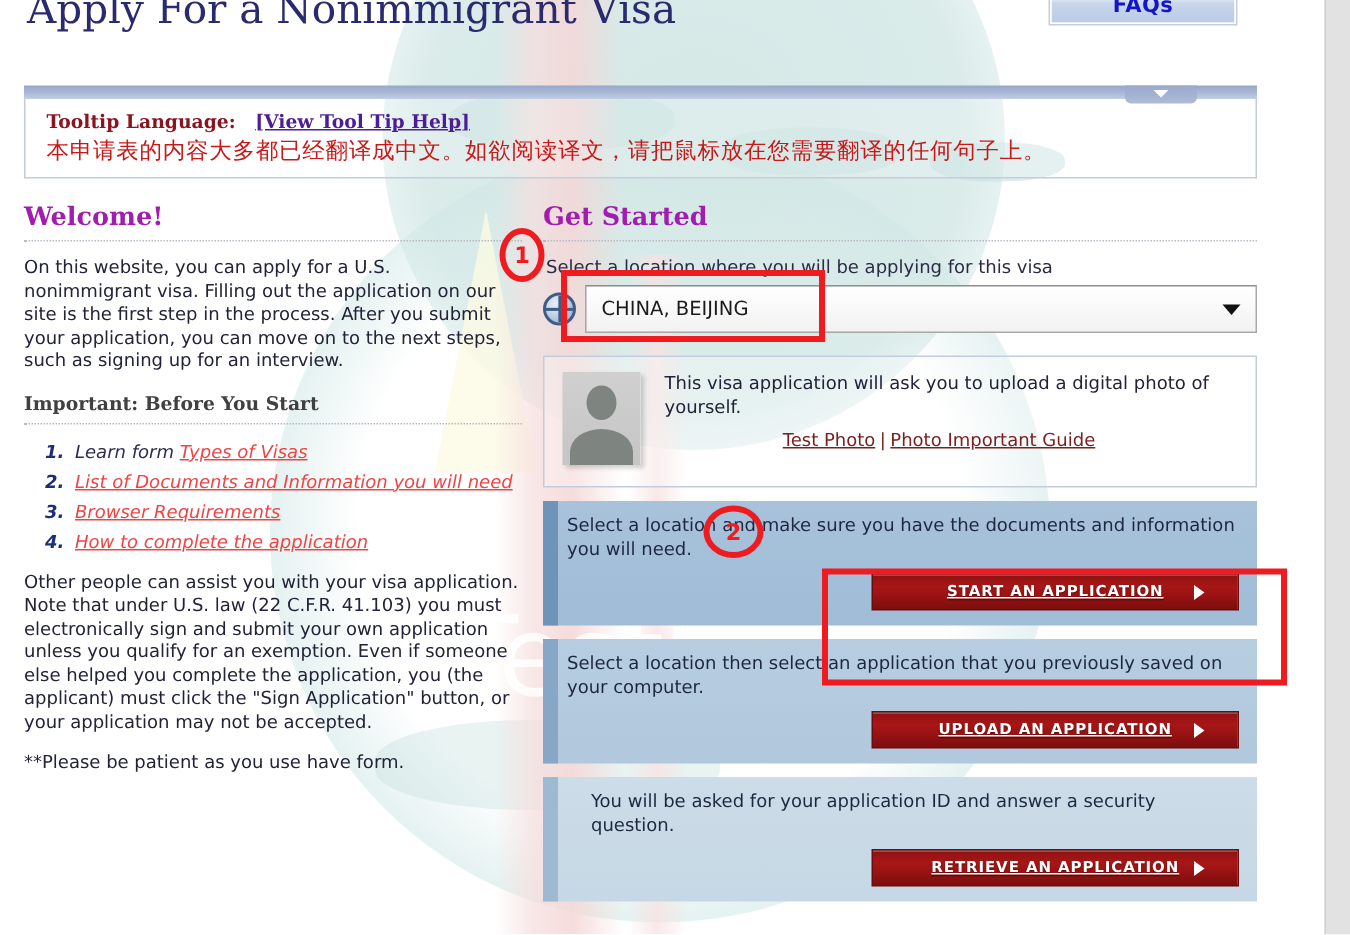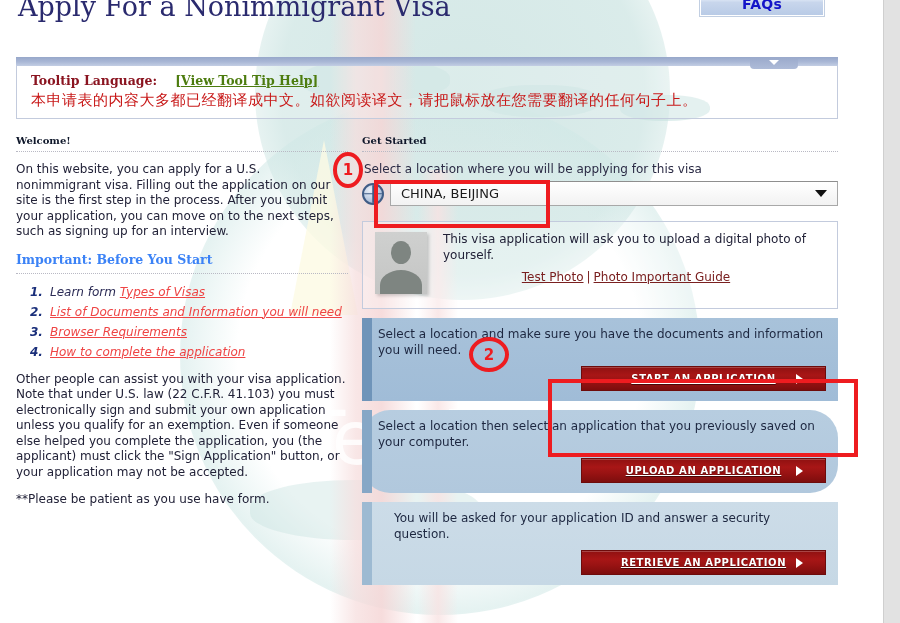--- a/index.html
+++ b/index.html
@@ -85,41 +85,41 @@
   }
   .tt-tab .caret{
     width:0;height:0;border-left:5px solid transparent;border-right:5px solid transparent;
     border-top:5px solid #ffffff;margin-top:-1px;
   }
   .tt-body{
     border:1px solid #c3cbdd;border-top:none;background:rgba(255,255,255,.18);
     padding:7px 0 8px 14px;box-sizing:border-box;min-height:48px;
   }
   .tt-line1{font-family:"DejaVu Serif","Liberation Serif",serif;font-size:12.5px;font-weight:bold;color:#8a1420;}
-  .tt-line1 a{color:#4d7c0f;text-decoration:underline;margin-left:18px;}
+  .tt-line1 a{color:#4c1d95;text-decoration:underline;margin-left:13px;}
   .tt-cn{
     margin-top:3px;font-size:15px;color:#c81818;
     font-family:"DejaVu Sans","Liberation Sans",sans-serif;letter-spacing:.5px;
   }
 
   
   .col-left{position:absolute;left:16px;top:135px;width:332px;}
   .col-right{position:absolute;left:362px;top:135px;width:476px;}
 
   .sec-head{
     font-family:"DejaVu Serif","Liberation Serif",serif;
-    font-size:10px;font-weight:bold;color:#0f172a;margin:0 0 5px 0;
+    font-size:17px;font-weight:bold;color:#a21caf;margin:0 0 5px 0;
   }
   .dotrule{border-top:1px dotted #b9b9c4;margin:0 0 10px 0;height:0;}
 
   .body-p{font-size:12px;line-height:15.5px;color:#222238;margin:0 0 12px 0;}
 
   .sub-head{
     font-family:"DejaVu Serif","Liberation Serif",serif;
-    font-size:12.5px;font-weight:bold;color:#3b82f6;margin:6px 0 6px 0;
+    font-size:12.5px;font-weight:bold;color:#404040;margin:6px 0 6px 0;
   }
 
   ol.steps{margin:0 0 12px 0;padding:0;list-style:none;}
   ol.steps li{display:flex;font-size:12px;line-height:16px;margin-bottom:4px;}
   ol.steps .num{
     width:34px;flex:0 0 34px;padding-left:14px;box-sizing:border-box;
     font-style:italic;font-weight:bold;color:#1a2f7a;
   }
   ol.steps .txt{font-style:italic;color:#2b2b55;}
   ol.steps .txt a{color:#ef4444;text-decoration:underline;}
@@ -128,21 +128,21 @@
   .loc-label{font-size:12px;color:#2b2b45;margin:0 0 5px 2px;}
   .loc-row{display:flex;align-items:center;}
   .globe-ico{
     width:22px;height:22px;flex:0 0 22px;margin-right:6px;border-radius:50%;
     background:radial-gradient(circle at 35% 30%,#e9eef7 0%,#c8d5e8 40%,#8fa6c8 100%);
     border:2px solid #3f5c86;box-sizing:border-box;position:relative;overflow:hidden;
   }
   .globe-ico:before{content:"";position:absolute;left:50%;top:0;width:1.5px;height:100%;background:#3f5c86;transform:translateX(-50%);}
   .globe-ico:after{content:"";position:absolute;top:50%;left:0;height:1.5px;width:100%;background:#3f5c86;transform:translateY(-50%);}
   .loc-select{
-    flex:1;height:25px;box-sizing:border-box;
+    flex:1;height:32px;box-sizing:border-box;
     background:linear-gradient(to bottom,#ffffff 0%,#f2f2f2 100%);
     border:1px solid #a8a8a8;border-top-color:#8e8e8e;
     display:flex;align-items:center;padding:0 6px 0 10px;
     font-size:13px;color:#1b1b1b;position:relative;
   }
   .loc-select .val{flex:1;}
   .loc-select .dd{
     width:0;height:0;border-left:6px solid transparent;border-right:6px solid transparent;
     border-top:7px solid #111;margin-right:4px;
   }
@@ -170,21 +170,21 @@
   .photo-links a{color:#7a2020;text-decoration:underline;}
   .photo-links .sep{text-decoration:none;margin:0 3px;}
 
   .action-block{
     position:relative;margin-top:9px;padding:9px 12px 10px 16px;box-sizing:border-box;
   }
   .action-block .notch{
     position:absolute;left:0;top:0;width:10px;height:100%;background:#7d9ec0;
   }
   .ab-1{background:linear-gradient(to bottom,#a8c2da 0%,#a0bcd7 100%);}
-  .ab-2{background:linear-gradient(to bottom,#b7cde0 0%,#b1c8dd 100%);border-radius:28px;}
+  .ab-2{background:linear-gradient(to bottom,#b7cde0 0%,#b1c8dd 100%);}
   .ab-3{background:linear-gradient(to bottom,#ccdce8 0%,#c6d8e5 100%);padding-left:32px;}
   .ab-1 .notch{background:#6f94b9;}
   .ab-2 .notch{background:#86a7c6;}
   .ab-3 .notch{background:#9dbad2;}
   .action-block p{margin:0;font-size:12px;line-height:15.5px;color:#1d2740;}
 
   .btn-red{
     margin-top:8px;margin-left:auto;width:245px;height:25px;
     background:linear-gradient(to bottom,#8f1111 0%,#a81616 35%,#9a1313 60%,#7d0d0d 100%);
     border:1px solid #6d0b0b;box-sizing:border-box;

